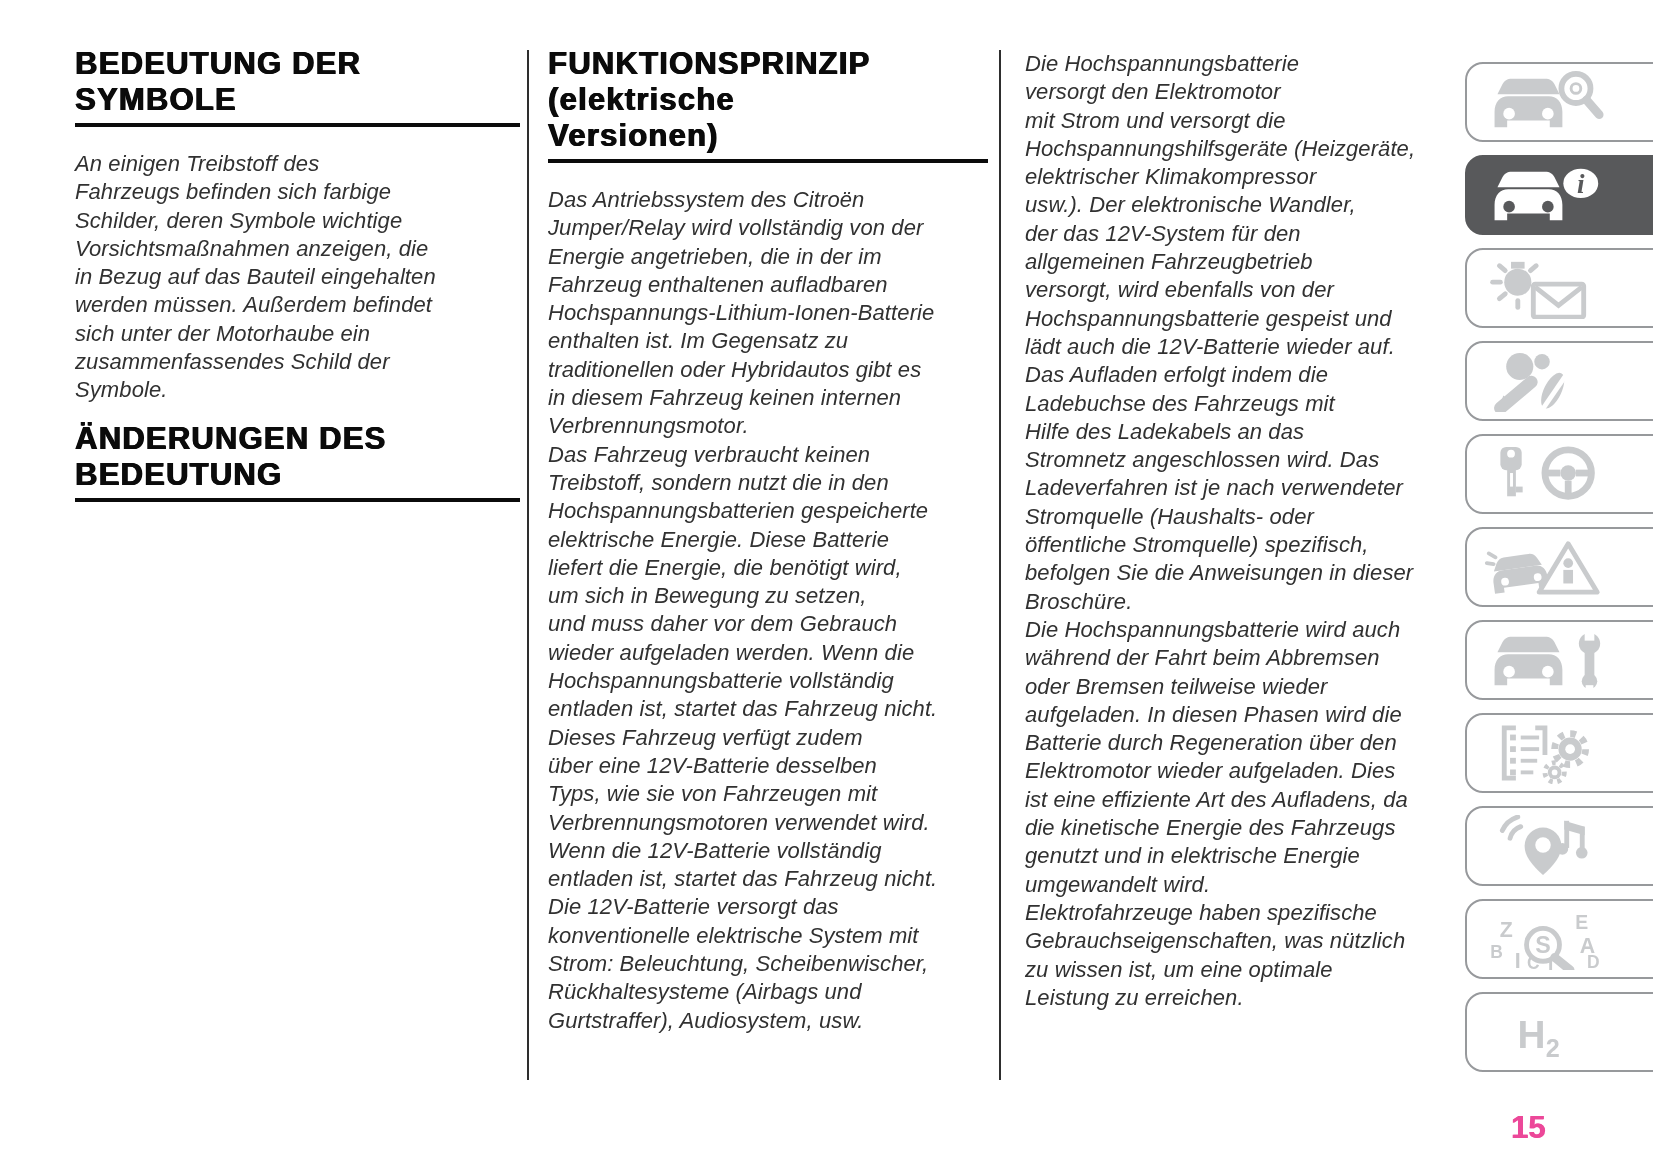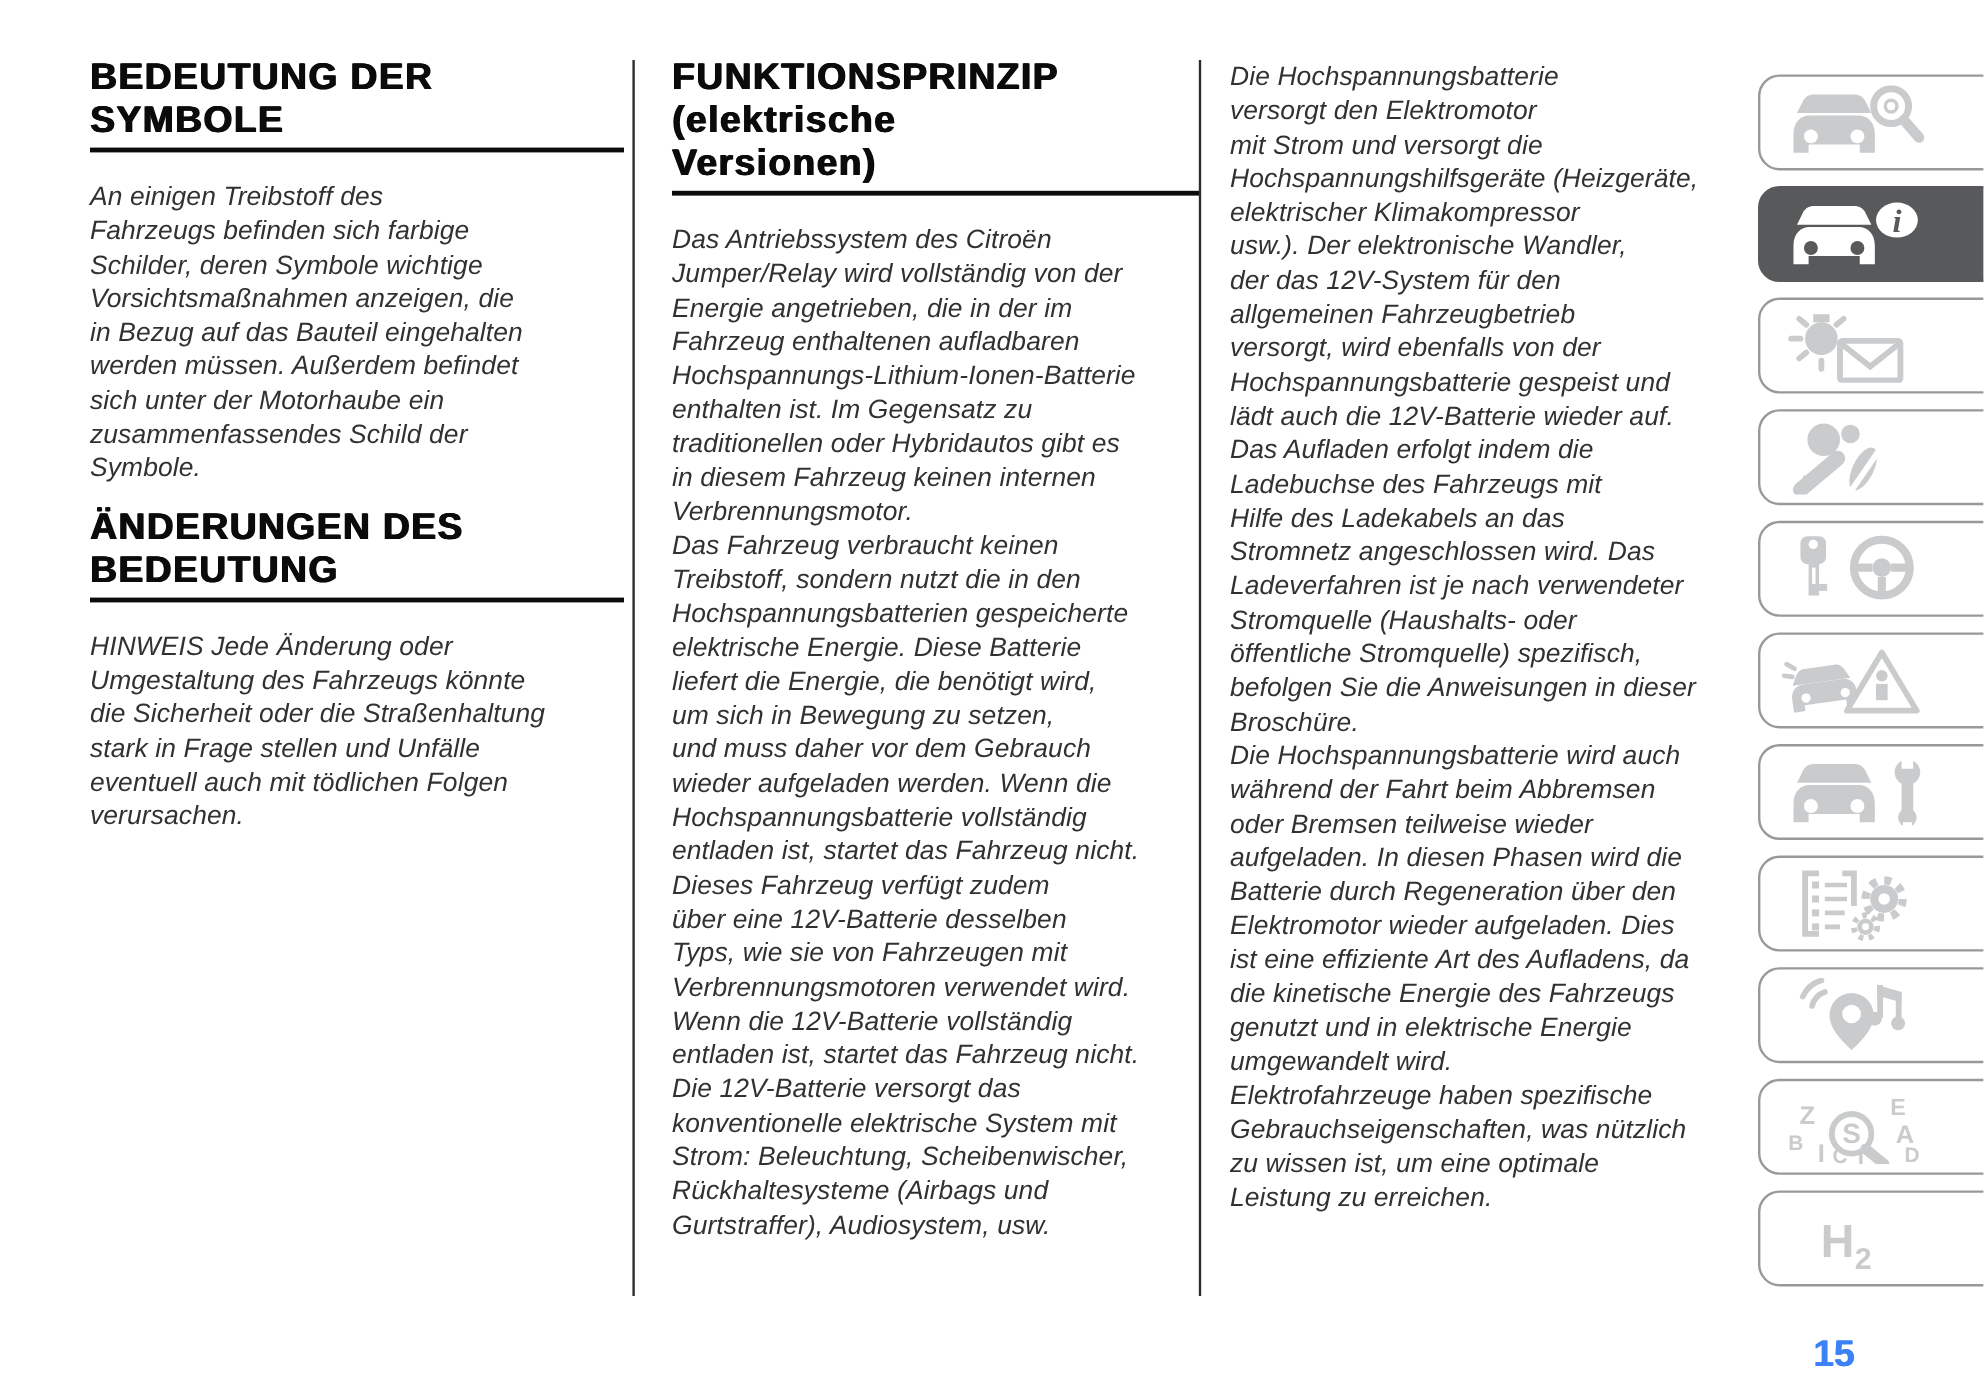--- a/index.html
+++ b/index.html
@@ -2,21 +2,21 @@
 <html style="--heading: #0b0b0b; --body_text: #313131; --divider: #2e2e2e; --tile_border: #97999c; --icon_gray: #c9cbcd; --active_tile_bg: #58595b; --active_icon: #ffffff;"><head>
 <meta charset="utf-8">
 <style>
   html,body { margin:0; padding:0; background:#ffffff; }
   .page {
     position:relative; width:1653px; height:1165px; background:#ffffff;
     overflow:hidden; font-family:"Liberation Sans","DejaVu Sans",sans-serif;
   }
   .col { position:absolute; top:46px; }
   .col-left   { left:75px;   width:445px; }
-  .col-middle { left:560px;  width:440px; }
+  .col-middle { left:548px;  width:440px; }
   .col-right  { left:1025px; width:420px; top:50px; }
 
   .sec-h {
     margin:0; color:var(--heading); font-size:31px; line-height:36px;
     font-weight:bold; letter-spacing:1.2px; white-space:pre-line;
     text-shadow:0.8px 0 currentColor, -0.4px 0 currentColor;
   }
   .rule { height:4px; background:var(--heading); margin-top:5px; }
   .body-text {
     margin:23px 0 0 0; color:var(--body_text); font-size:22px; line-height:28.3px;
@@ -33,21 +33,21 @@
   }
   .tile svg { position:absolute; left:14px; top:7px; height:62px; color:var(--icon_gray); }
   .tile--active { background:var(--active_tile_bg); border-color:var(--active_tile_bg); }
   .tile--active svg { color:var(--active_icon); }
   .cut { fill:#ffffff; stroke:none; }
   .tile--active .cut { fill:var(--active_tile_bg); }
   .idx-letter { font-weight:bold; fill:currentColor; }
 
   .page-number {
     position:absolute; left:1498px; top:1110px; width:60px; text-align:center;
-    font-size:31px; font-weight:bold; color:#3b82f6;
+    font-size:31px; font-weight:bold; color:#ec4899;
     text-shadow:0.8px 0 currentColor;
   }
 </style>
 </head>
 <body>
 
 <div class="page">
 
   <div class="col col-left">
     <h2 class="sec-h">BEDEUTUNG DER
@@ -59,26 +59,20 @@
 Vorsichtsmaßnahmen anzeigen, die
 in Bezug auf das Bauteil eingehalten
 werden müssen. Außerdem befindet
 sich unter der Motorhaube ein
 zusammenfassendes Schild der
 Symbole.</p>
 
     <h2 class="sec-h sec2">ÄNDERUNGEN DES
 BEDEUTUNG</h2>
     <div class="rule"></div>
-    <p class="body-text">HINWEIS Jede Änderung oder
-Umgestaltung des Fahrzeugs könnte
-die Sicherheit oder die Straßenhaltung
-stark in Frage stellen und Unfälle
-eventuell auch mit tödlichen Folgen
-verursachen.</p>
   </div>
 
   <div class="divider" style="left:527px;"></div>
 
   <div class="col col-middle">
     <h2 class="sec-h">FUNKTIONSPRINZIP
 (elektrische
 Versionen)</h2>
     <div class="rule"></div>
     <p class="body-text">Das Antriebssystem des Citroën

